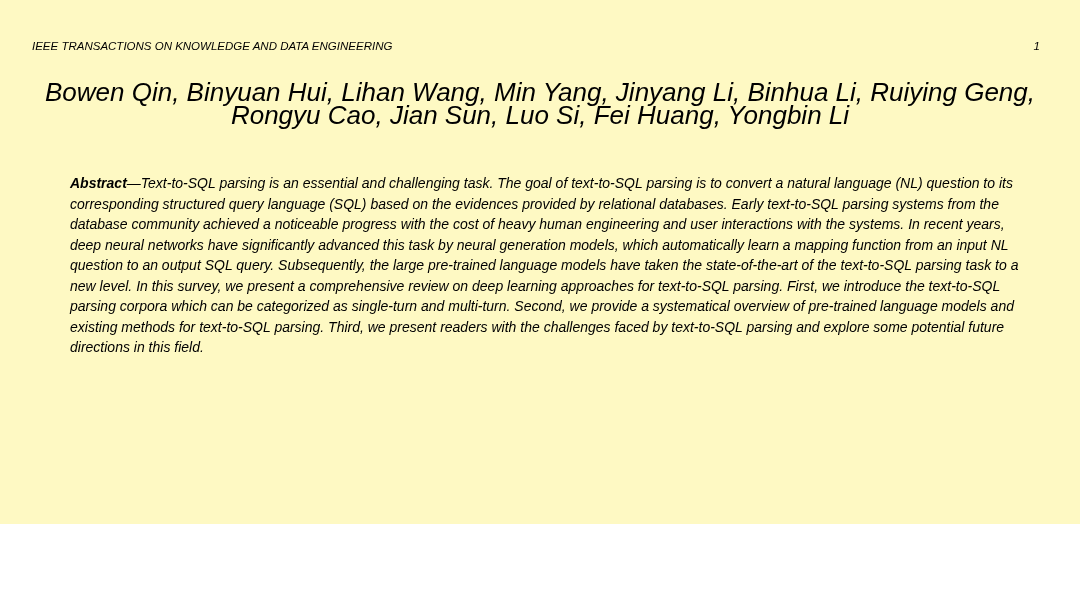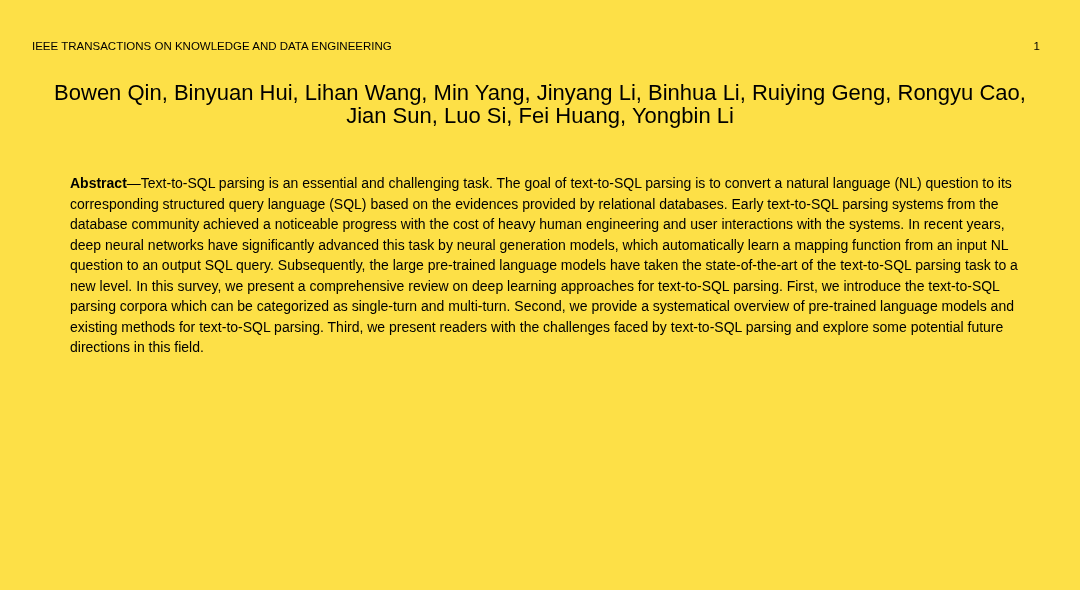--- a/index.html
+++ b/index.html
@@ -3,46 +3,47 @@
 <meta charset="utf-8">
 <style>
   html, body {
     margin: 0;
     padding: 0;
     background: #ffffff;
   }
   .page {
     position: relative;
     width: 1080px;
-    height: 590px;
-    background: #fde047;
+    height: 524px;
+    background: #fef9c3;
     color: #000000;
     font-family: "Liberation Sans", sans-serif;
     overflow: hidden;
     box-sizing: border-box;
+    font-style: italic;
   }
   .running-header {
     display: flex;
     justify-content: space-between;
     align-items: baseline;
     padding: 40px 40px 0 32px;
     font-size: 11.5px;
     line-height: 13px;
   }
   .title {
     font-weight: normal;
     font-size: 39px;
     line-height: 52px;
     text-align: center;
     letter-spacing: -0.3px;
     margin: 40px auto 0;
     width: 960px;
   }
   .authors {
-    font-size: 22px;
+    font-size: 26px;
     line-height: 23px;
     font-weight: normal;
     text-align: center;
     margin: 28px auto 0;
     width: 1016px;
   }
   .abstract {
     width: 950px;
     margin: 46px 0 0 70px;
     font-size: 14px;

